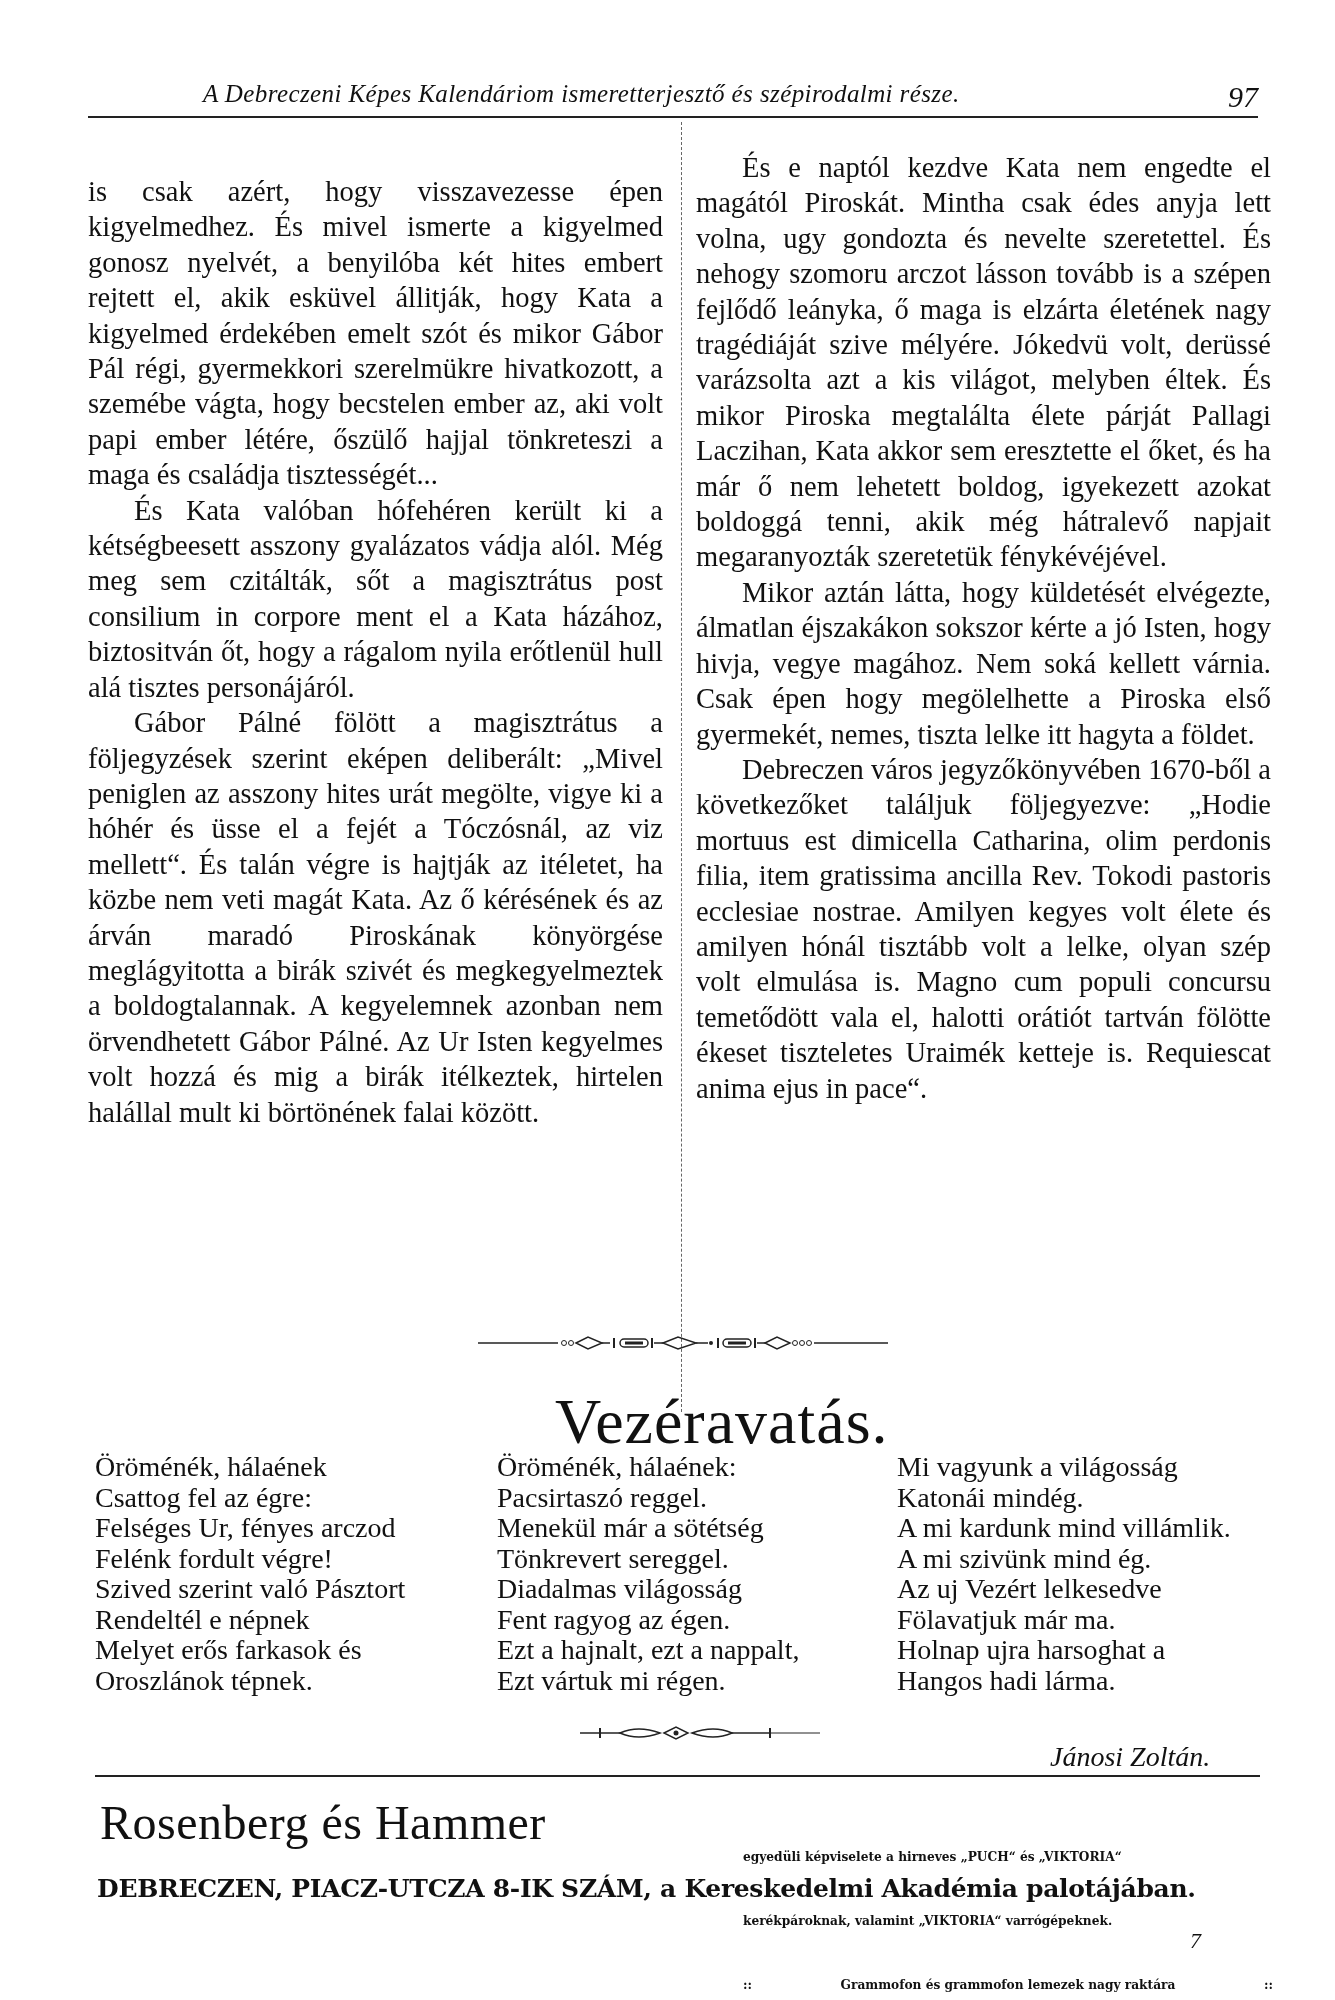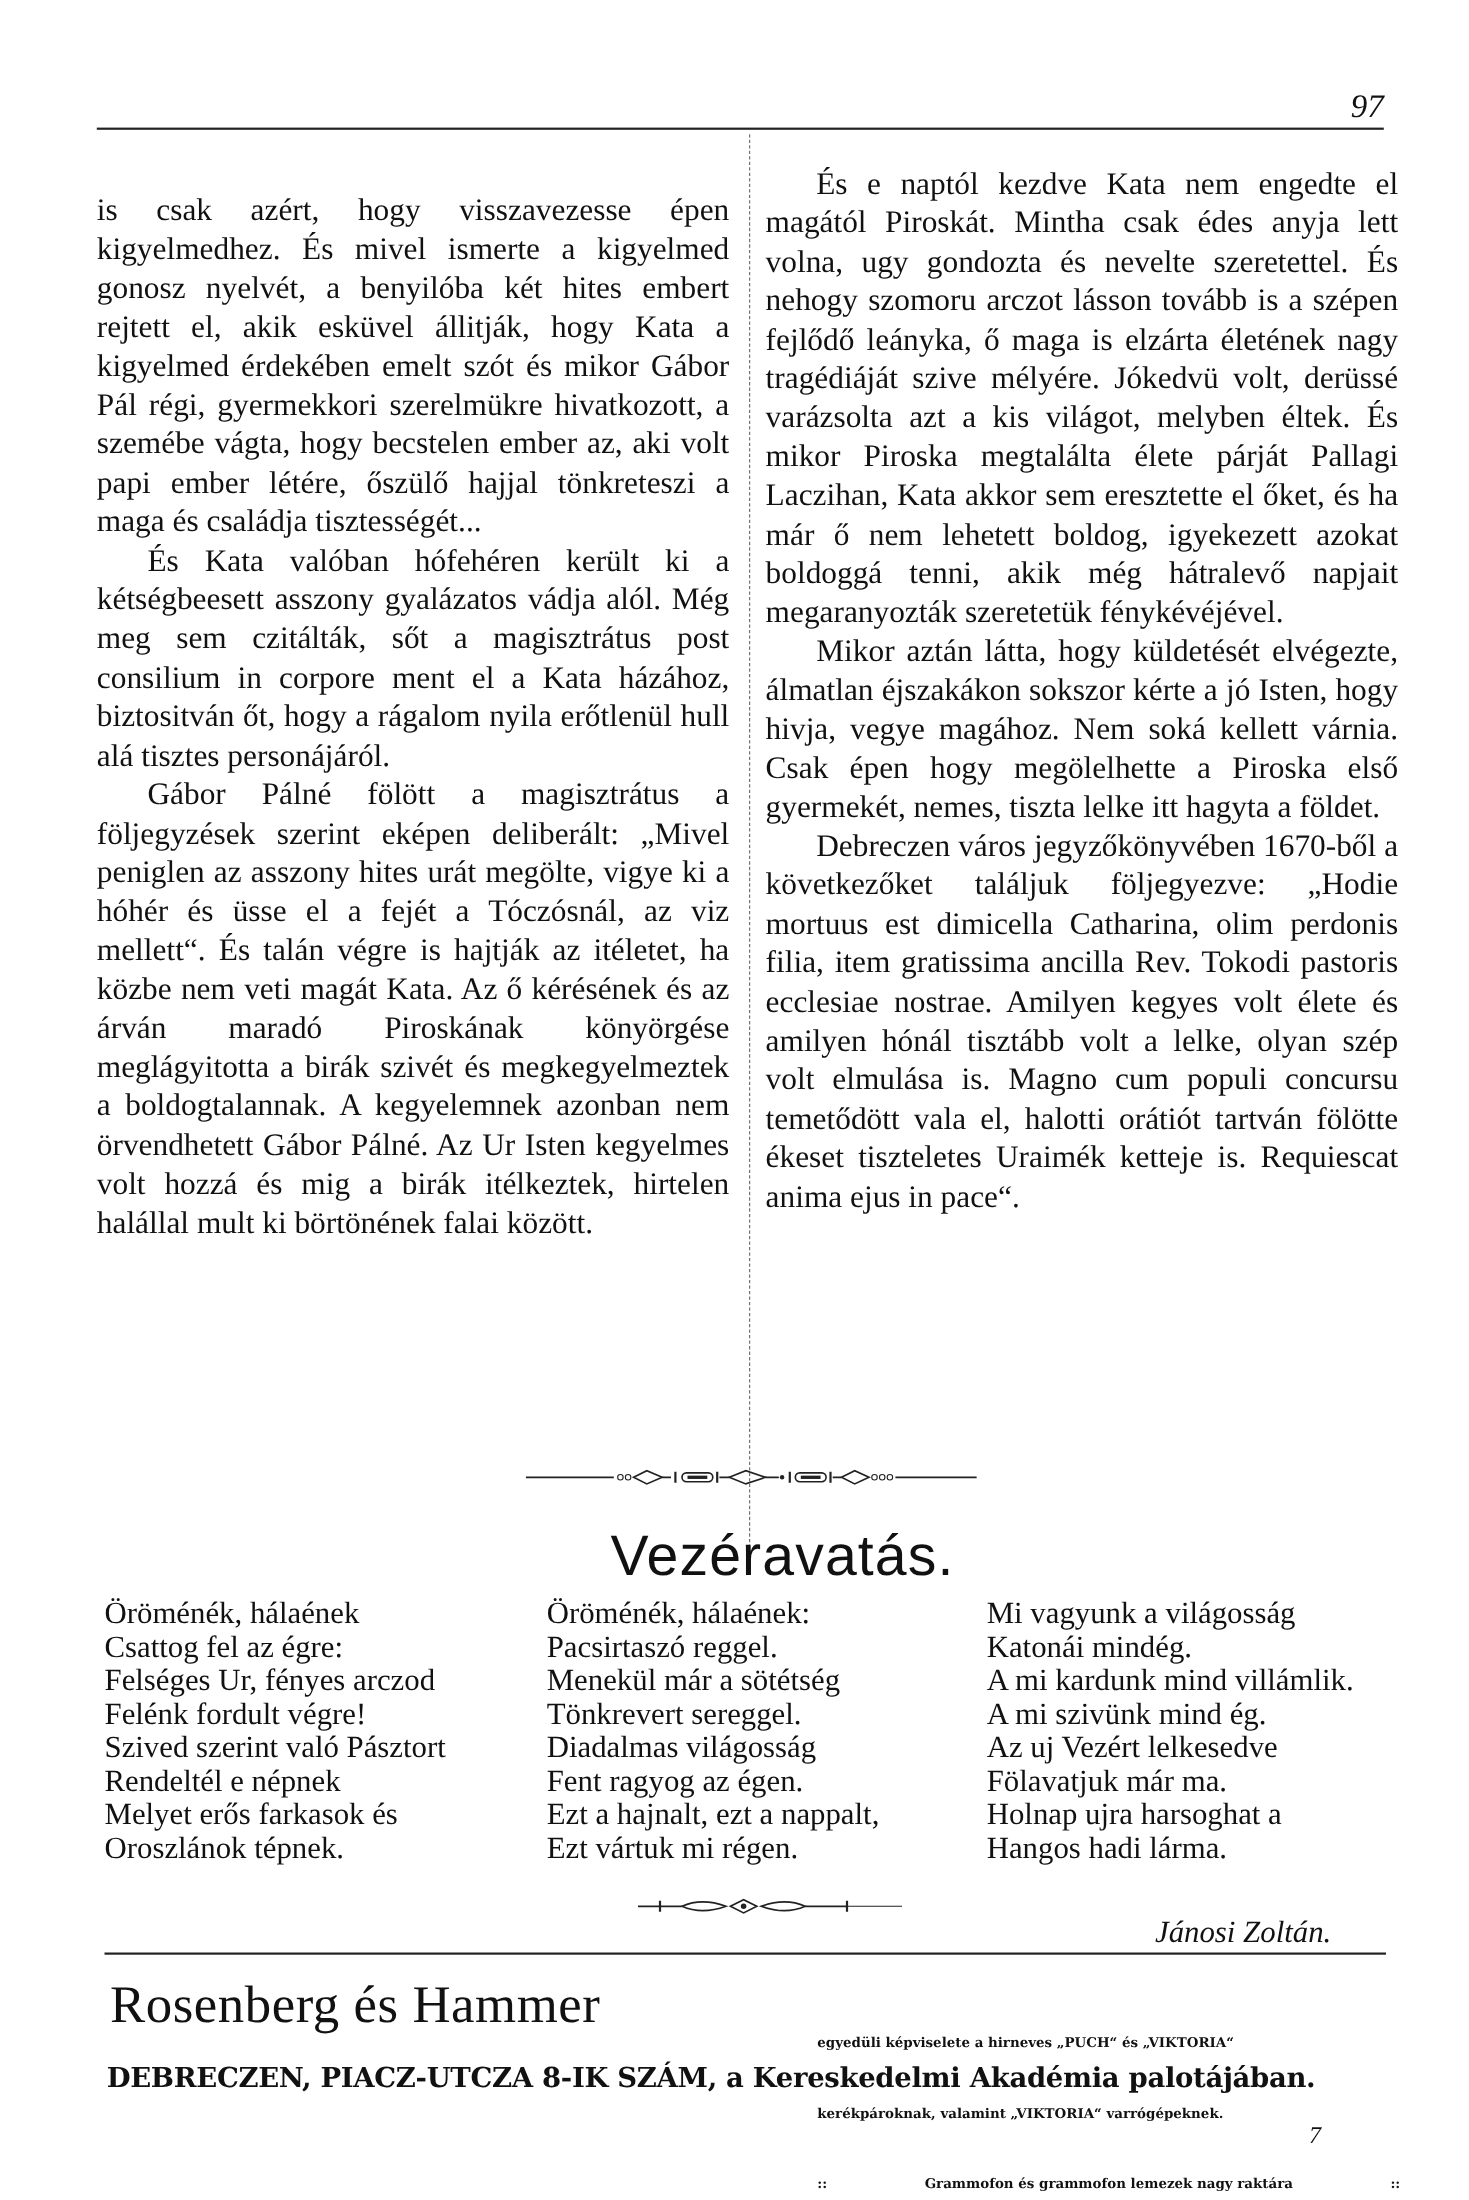--- a/index.html
+++ b/index.html
@@ -33,21 +33,21 @@
   }
   .col.left { left: 88px; margin-top: 24px; }
   .col.right { left: 696px; }
   .col p { margin: 0; }
   .col p.indent { text-indent: 46px; }
   .ornament {
     position: absolute; height: 16px;
   }
   .section-title {
     position: absolute; left: 555px; top: 1385px;
-    font-family: Liberation Sans, sans-serif; font-size: 52px; letter-spacing: 1px;
+    font-family: Liberation Serif, serif; font-size: 64px; letter-spacing: 1px;
   }
   .poem {
     position: absolute; top: 1452px;
     font-family: "Liberation Serif", serif; font-size: 28px; line-height: 30.5px;
     white-space: nowrap;
   }
   .poem.s1 { left: 95px; }
   .poem.s2 { left: 497px; }
   .poem.s3 { left: 897px; }
   .author {
@@ -71,20 +71,21 @@
   }
   .footer-num {
     position: absolute; left: 1190px; top: 1928px;
     font-family: "Liberation Serif", serif; font-style: italic; font-size: 22px;
   }
 </style>
 </head>
 <body>
 
 <div class="header">
+  <span class="header-title">A Debreczeni Képes Kalendáriom ismeretterjesztő és szépirodalmi része.</span>
   <span class="header-page">97</span>
   <div class="header-rule"></div>
 </div>
 
 <div class="col-divider"></div>
 
 <div class="col left">
   <p>is csak azért, hogy visszavezesse épen kigyelmedhez. És mivel ismerte a kigyelmed gonosz nyelvét, a benyilóba két hites embert rejtett el, akik esküvel állitják, hogy Kata a kigyelmed érdekében emelt szót és mikor Gábor Pál régi, gyermekkori szerelmükre hivatkozott, a szemébe vágta, hogy becstelen ember az, aki volt papi ember létére, őszülő hajjal tönkreteszi a maga és családja tisztességét...</p>
   <p class="indent">És Kata valóban hófehéren került ki a kétségbeesett asszony gyalázatos vádja alól. Még meg sem czitálták, sőt a magisztrátus post consilium in corpore ment el a Kata házához, biztositván őt, hogy a rágalom nyila erőtlenül hull alá tisztes personájáról.</p>
   <p class="indent">Gábor Pálné fölött a magisztrátus a följegyzések szerint eképen deliberált: „Mivel peniglen az asszony hites urát megölte, vigye ki a hóhér és üsse el a fejét a Tóczósnál, az viz mellett“. És talán végre is hajtják az itéletet, ha közbe nem veti magát Kata. Az ő kérésének és az árván maradó Piroskának könyörgése meglágyitotta a birák szivét és megkegyelmeztek a boldogtalannak. A kegyelemnek azonban nem örvendhetett Gábor Pálné. Az Ur Isten kegyelmes volt hozzá és mig a birák itélkeztek, hirtelen halállal mult ki börtönének falai között.</p>

